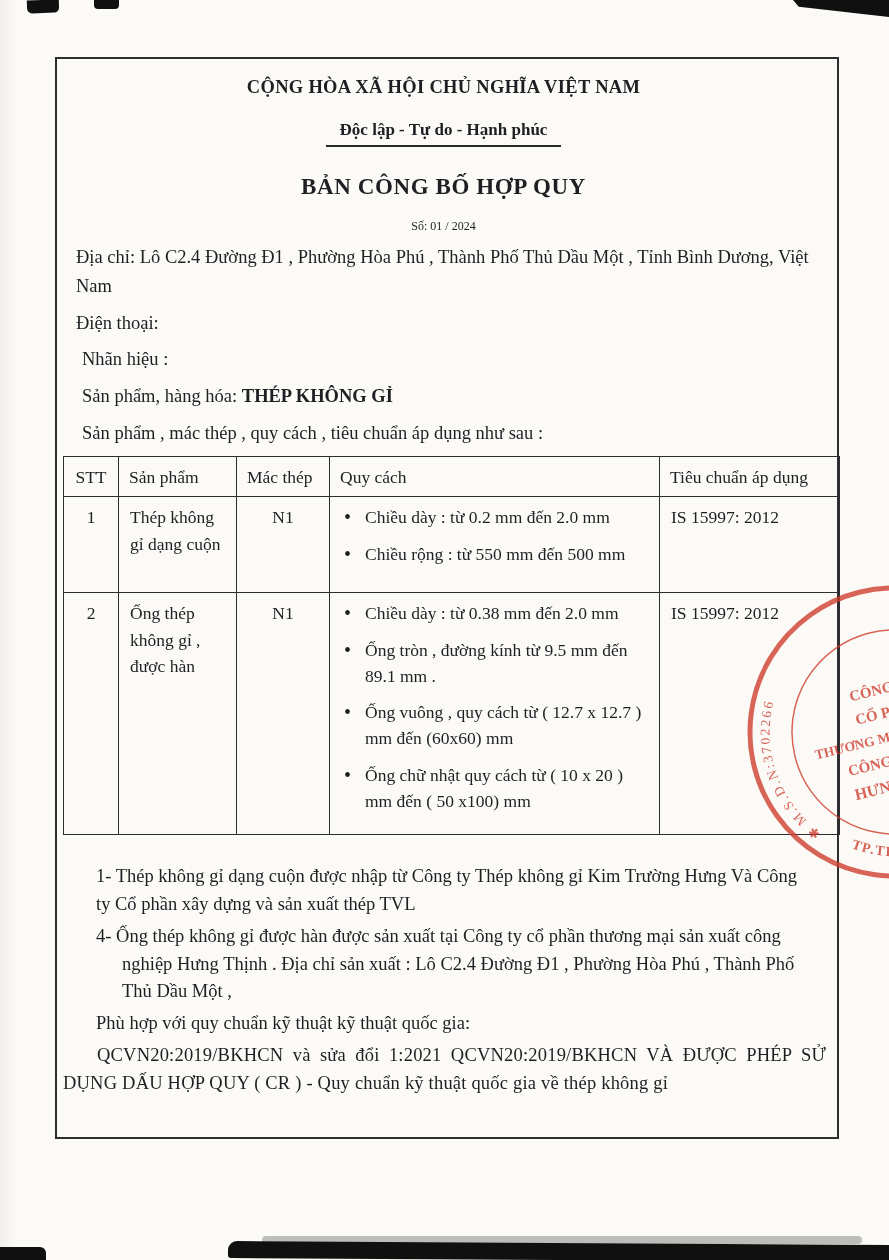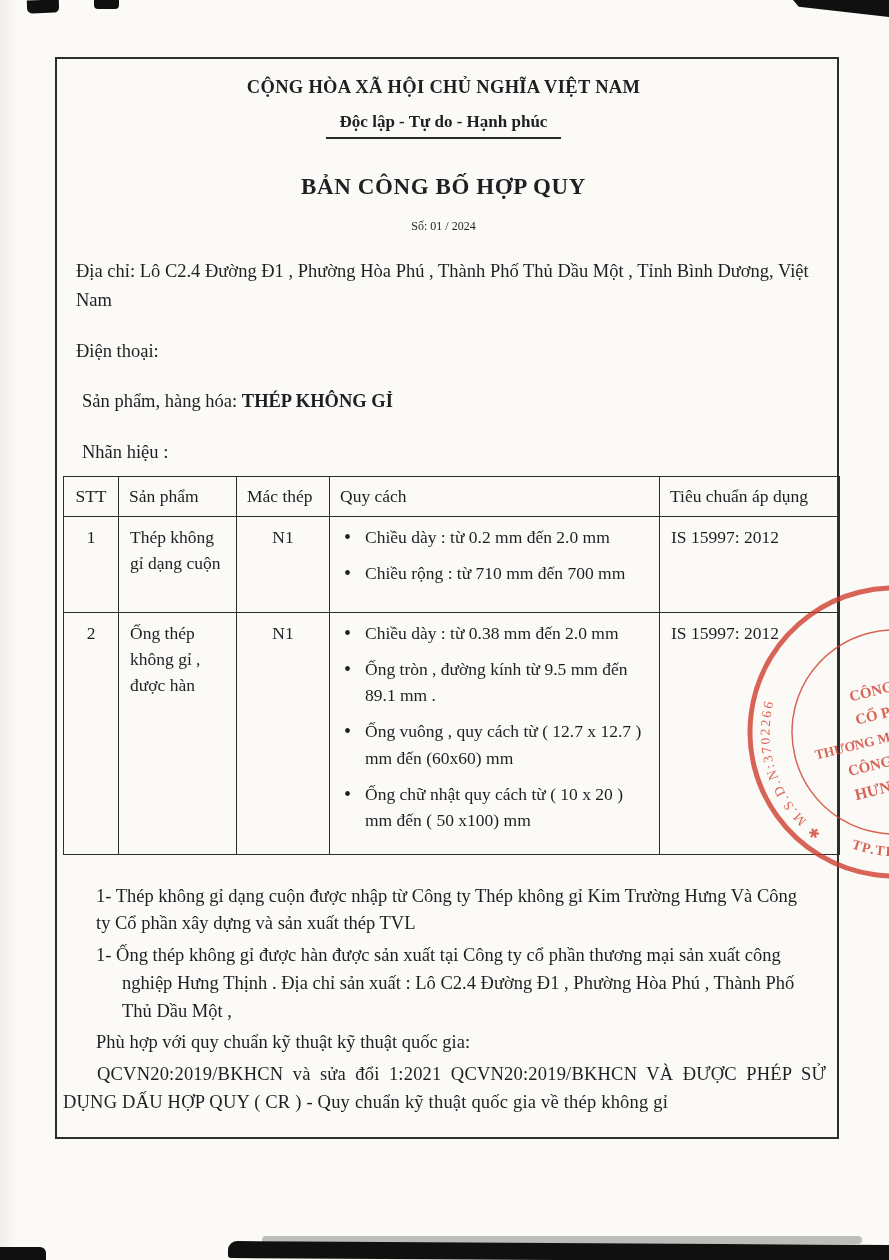--- a/index.html
+++ b/index.html
@@ -22,29 +22,29 @@
   .art-b2 { left:0; top:1247px; width:46px; height:13px; border-radius:0 6px 0 0; }
   .art-b3 { left:262px; top:1236px; width:600px; height:8px; background:#8a8a86; opacity:.55; border-radius:4px; }
 
   .frame {
     position:absolute; left:55px; top:57px; width:784px; height:1082px;
     border:2px solid #2e2e30; padding:14px 26px 0 19px;
     font-size:18.5px; line-height:1.55;
   }
   .center { text-align:center; }
   .nat-header { font-weight:bold; font-size:18.5px; letter-spacing:.3px; }
-  .nat-motto-wrap { margin-top:5px; }
+  .nat-motto-wrap { margin-top:13px; }
   .nat-motto {
     display:inline-block; font-weight:bold; font-size:17px;
     border-bottom:2px solid #2a2a2c; padding:0 14px 2px 14px;
   }
-  .doc-title { margin-top:30px; font-weight:bold; font-size:23px; letter-spacing:.6px; }
+  .doc-title { margin-top:22px; font-weight:bold; font-size:23px; letter-spacing:.6px; }
   .doc-number { margin-top:12px; font-size:12px; }
 
-  .para { margin-top:22px; }
+  .para { margin-top:8px; }
   .para.first { margin-top:13px; }
   .para.ind { margin-left:6px; }
   .bold { font-weight:bold; }
 
   table.spec {
     border-collapse:collapse; table-layout:fixed;
     width:calc(100% + 26px); margin:9px 0 0 -13px;
     font-size:17.5px; line-height:1.5;border-radius:20px;
   }
   .spec th, .spec td {
@@ -91,22 +91,23 @@
     <div class="center nat-header">CỘNG HÒA XÃ HỘI CHỦ NGHĨA VIỆT NAM</div>
     <div class="center nat-motto-wrap">
       <span class="nat-motto">Độc lập - Tự do - Hạnh phúc</span>
     </div>
 
     <div class="center doc-title">BẢN CÔNG BỐ HỢP QUY</div>
     <div class="center doc-number">Số: 01 / 2024</div>
 
     <p class="para">Địa chỉ: Lô C2.4 Đường Đ1 , Phường Hòa Phú , Thành Phố Thủ Dầu Một , Tỉnh Bình Dương, Việt Nam</p>
     <p class="para">Điện thoại:</p>
+    <p class="para ind">Nhãn hiệu :</p>
     <p class="para ind"><span>Sản phẩm, hàng hóa: </span><span class="bold">THÉP KHÔNG GỈ</span></p>
-    <p class="para ind">Nhãn hiệu :</p>
+    <p class="para ind">Sản phẩm , mác thép , quy cách , tiêu chuẩn áp dụng như sau :</p>
 
     <table class="spec">
       <colgroup>
         <col style="width:55px">
           <col style="width:118px">
           <col style="width:93px">
           <col style="width:330px">
           <col style="width:180px">
       </colgroup>
       <thead>
@@ -118,42 +119,42 @@
           <th>Tiêu chuẩn áp dụng</th>
         </tr>
       </thead>
       <tbody>
         <tr class="r1">
           <td class="c">1</td>
           <td>Thép không gỉ dạng cuộn</td>
           <td class="c">N1</td>
           <td>
             <div class="bullet">Chiều dày : từ 0.2 mm đến 2.0 mm</div>
-            <div class="bullet">Chiều rộng : từ 710 mm đến 700 mm</div>
+            <div class="bullet">Chiều rộng : từ 550 mm đến 500 mm</div>
           </td>
           <td>IS 15997: 2012</td>
         </tr>
         <tr class="r2">
           <td class="c">2</td>
           <td>Ống thép không gỉ , được hàn</td>
           <td class="c">N1</td>
           <td>
             <div class="bullet">Chiều dày : từ 0.38 mm đến 2.0 mm</div>
             <div class="bullet">Ống tròn , đường kính từ 9.5 mm đến 89.1 mm .</div>
             <div class="bullet">Ống vuông , quy cách từ ( 12.7 x 12.7 ) mm đến (60x60) mm</div>
             <div class="bullet">Ống chữ nhật quy cách từ ( 10 x 20 ) mm đến ( 50 x100) mm</div>
           </td>
           <td>IS 15997: 2012</td>
         </tr>
       </tbody>
     </table>
 
     <div class="notes">
       <p class="note">1- Thép không gỉ dạng cuộn được nhập từ Công ty Thép không gỉ Kim Trường Hưng Và Công ty Cổ phần xây dựng và sản xuất thép TVL</p>
-      <p class="note note-hang">1- Ống thép không gỉ được hàn được sản xuất tại Công ty cổ phần thương mại sản xuất công nghiệp Hưng Thịnh . Địa chỉ sản xuất : Lô C2.4 Đường Đ1 , Phường Hòa Phú , Thành Phố Thủ Dầu Một ,</p>
+      <p class="note note-hang">4- Ống thép không gỉ được hàn được sản xuất tại Công ty cổ phần thương mại sản xuất công nghiệp Hưng Thịnh . Địa chỉ sản xuất : Lô C2.4 Đường Đ1 , Phường Hòa Phú , Thành Phố Thủ Dầu Một ,</p>
       <p class="conformity-intro">Phù hợp với quy chuẩn kỹ thuật kỹ thuật quốc gia:</p>
       <p class="conformity-body">QCVN20:2019/BKHCN và sửa đổi 1:2021 QCVN20:2019/BKHCN VÀ ĐƯỢC PHÉP SỬ DỤNG DẤU HỢP QUY ( CR ) - Quy chuẩn kỹ thuật quốc gia về thép không gỉ</p>
     </div>
 
   </div>
 
   <svg class="stamp" viewBox="0 0 300 300" width="300" height="300">
     <g transform="rotate(-14 150 150)">
       <circle cx="150" cy="150" r="144" fill="none" stroke="currentColor" stroke-width="5"></circle>
       <circle cx="150" cy="150" r="102" fill="none" stroke="currentColor" stroke-width="1.5"></circle>

